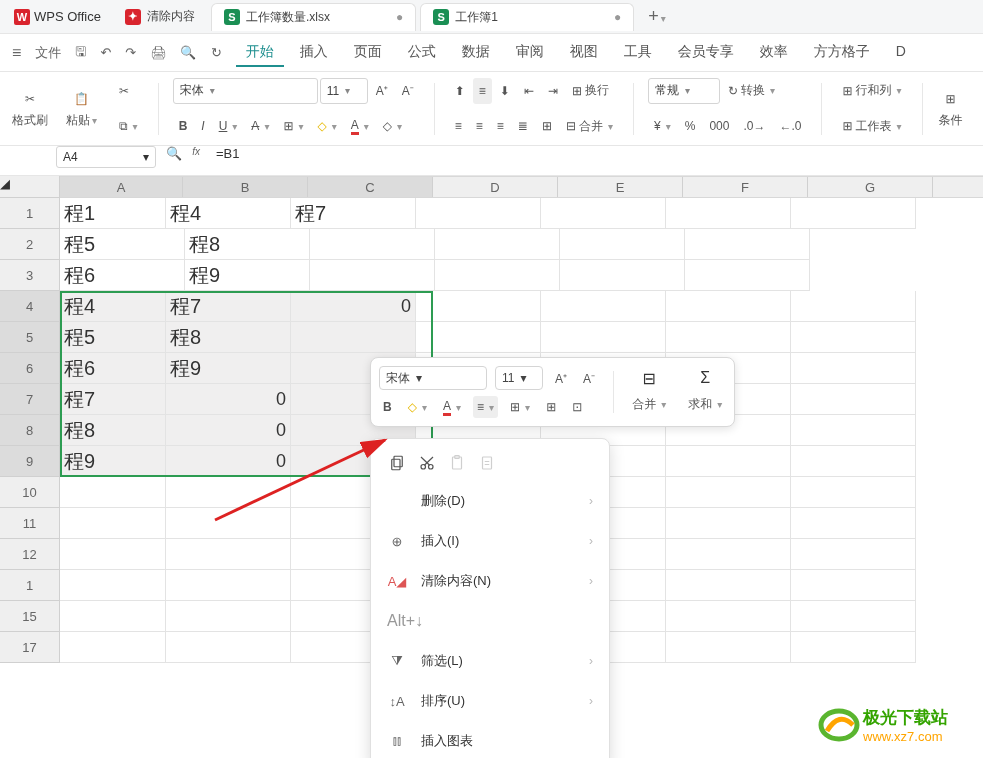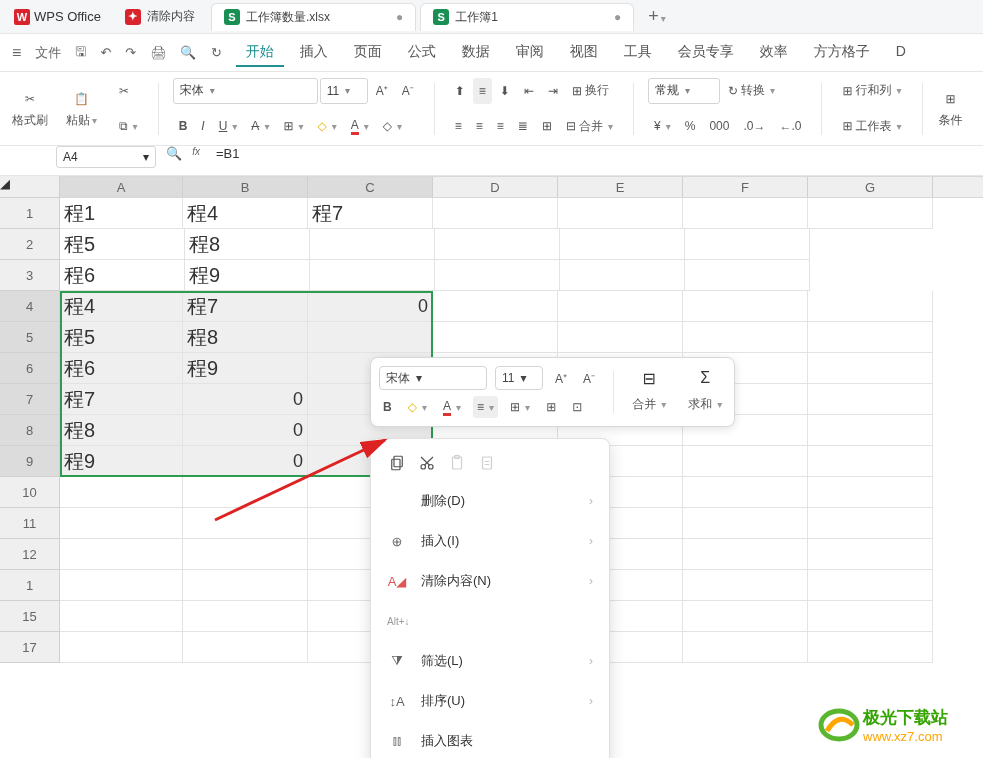--- a/index.html
+++ b/index.html
@@ -33,37 +33,37 @@
 .fx { font-style:italic;color:#666;font-size:10px; }
 .fbar { flex:1;font-size:13px;color:#333;padding-left:6px; }
 .grid { position:relative; }
 .colheads { display:flex;margin-left:60px;height:22px;background:#efefef;border-top:1px solid #d8d8d8;border-bottom:1px solid #d8d8d8; }
 .ch { width:125px;display:flex;align-items:center;justify-content:center;border-right:1px solid #d0d0d0;font-size:13px;color:#666; }
 .ch.first{width:123px;}
 .rows { display:flex;flex-direction:column; }
 .r { display:flex;height:31px; }
 .rh { width:60px;display:flex;align-items:center;justify-content:center;background:#efefef;border-right:1px solid #d0d0d0;border-bottom:1px solid #d0d0d0;color:#666;font-size:13px; }
 .cell { width:125px;border-right:1px solid #e3e3e3;border-bottom:1px solid #e3e3e3;display:flex;align-items:center;padding:0 4px;font-size:20px;background:#fff; }
-.cell.first{width:123px;}
+.cell.first{width:106px;}
 .cell.num { justify-content:flex-end;font-size:18px; }
 .corner { position:absolute;left:0;top:0;width:60px;height:22px;background:#efefef;border-right:1px solid #d0d0d0;border-bottom:1px solid #d0d0d0; }
 .selbox { position:absolute;border:2px solid #2d9c52;pointer-events:none; }
 .minitoolbar { position:absolute;background:#fff;border:1px solid #d8d8d8;border-radius:8px;box-shadow:0 2px 10px rgba(0,0,0,0.12);padding:8px;display:flex;gap:14px;align-items:center; }
 .mtcol { display:flex;flex-direction:column;gap:6px;align-items:flex-start; }
 .mtrow { display:flex;gap:8px;align-items:center; }
 .mtbt { height:22px;padding:0 4px;display:flex;align-items:center;font-size:12px;color:#555;gap:3px; }
 .mtsel { height:24px;border:1px solid #d5d5d5;border-radius:4px;display:flex;align-items:center;padding:0 6px;font-size:12px;color:#444;gap:6px;background:#fff; }
 .ctxmenu { position:absolute;background:#fff;border:1px solid #e0e0e0;border-radius:8px;box-shadow:0 4px 16px rgba(0,0,0,0.15);width:240px;padding:6px 0;font-size:13px; }
 .ctx-toprow { display:flex;gap:10px;padding:8px 16px;align-items:center; }
 .ctx-ic { width:20px;height:20px;display:flex;align-items:center;justify-content:center;color:#666; }
 .ctx-ic.dim { opacity:0.4; }
 .ctx-item { height:40px;display:flex;align-items:center;padding:0 16px;gap:14px;color:#333;justify-content:space-between; }
 .ctx-left { display:flex;align-items:center;gap:14px; }
 .ctx-chev { color:#bbb;font-size:12px; }
-.ctx-short { color:#999;font-size:10px; }
+.ctx-short { color:#999;font-size:16px; }
 .arrow { position:absolute;pointer-events:none; }
 .watermark { position:absolute;right:6px;bottom:6px; }
 .carrot{font-size:10px;color:#999;margin-left:2px;}
 .tabclose{color:#999;font-size:12px;margin-left:6px;}
 </style>
 </head>
 <body>
 
 <div class="topbar">
   <div class="app-brand">

